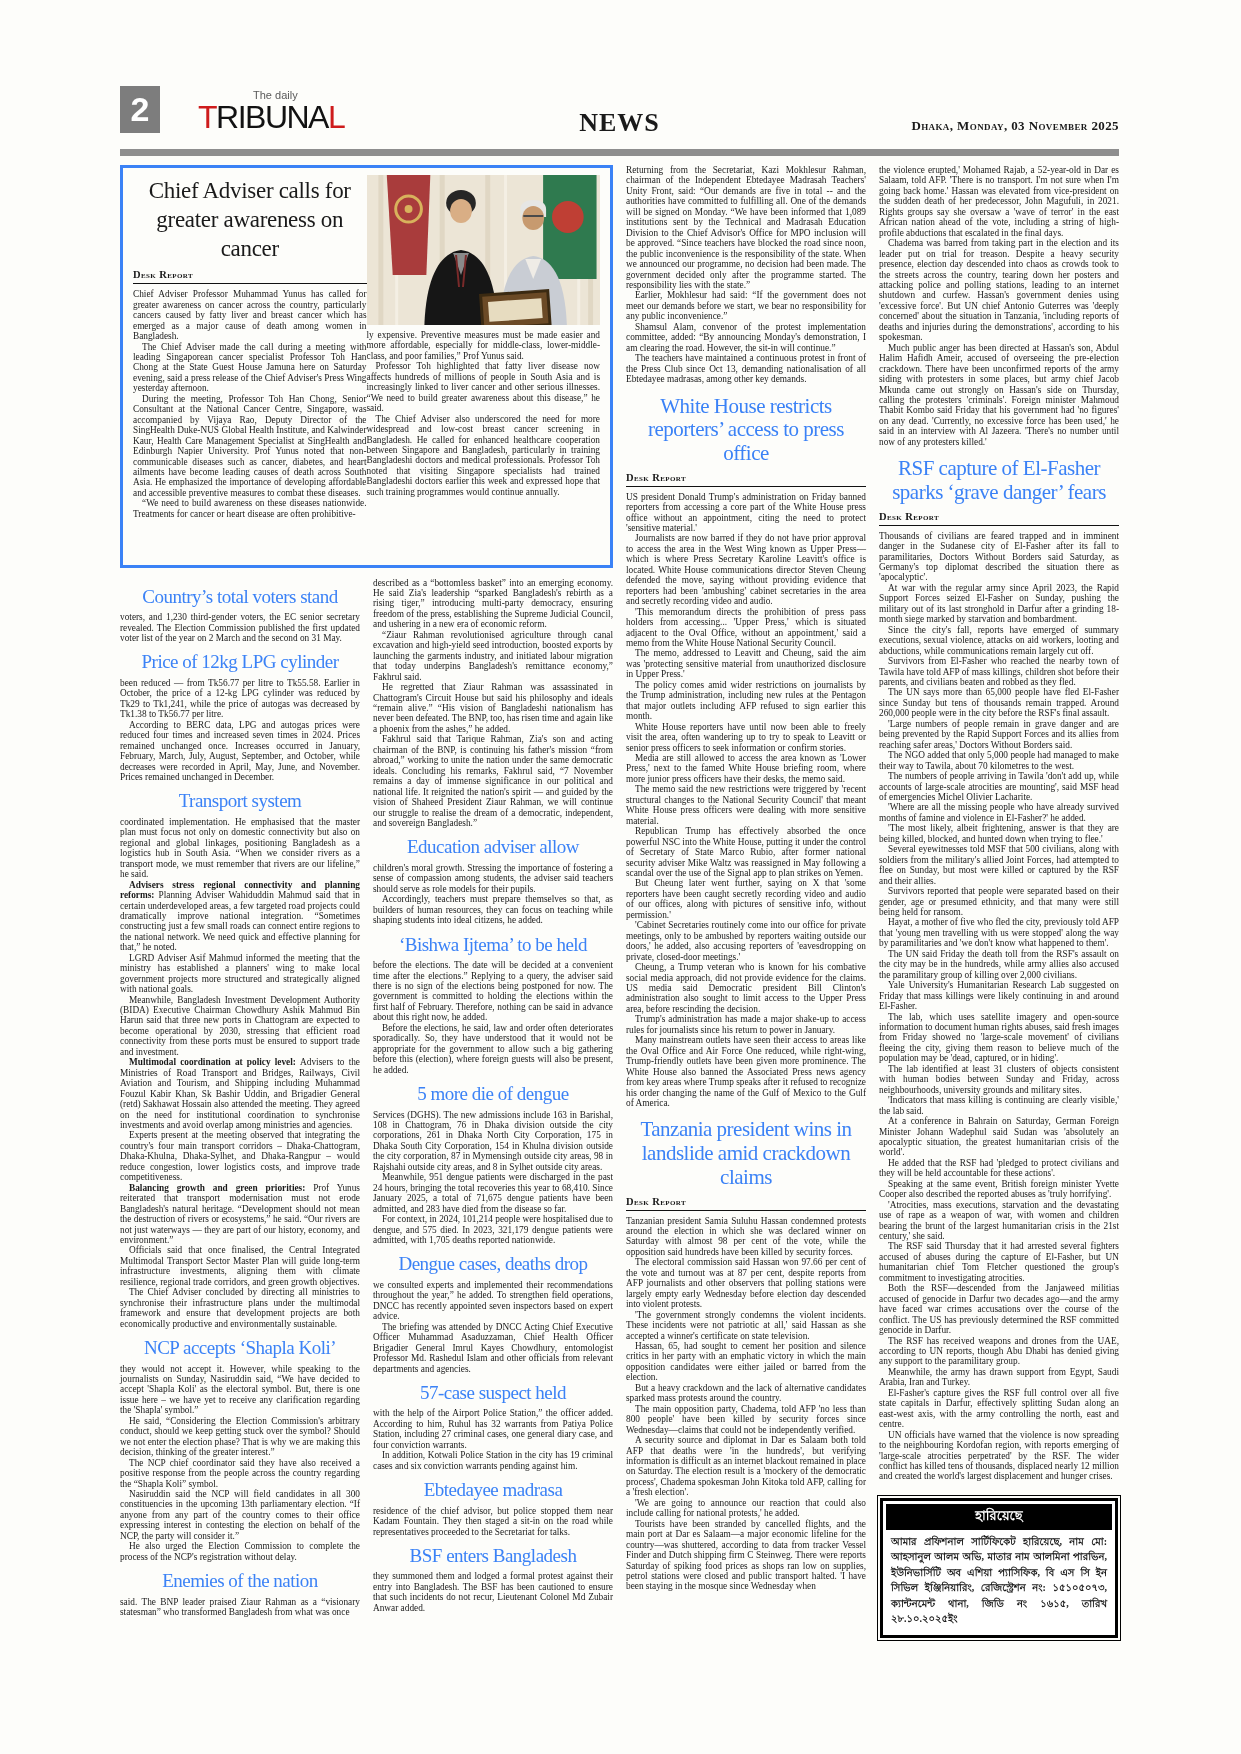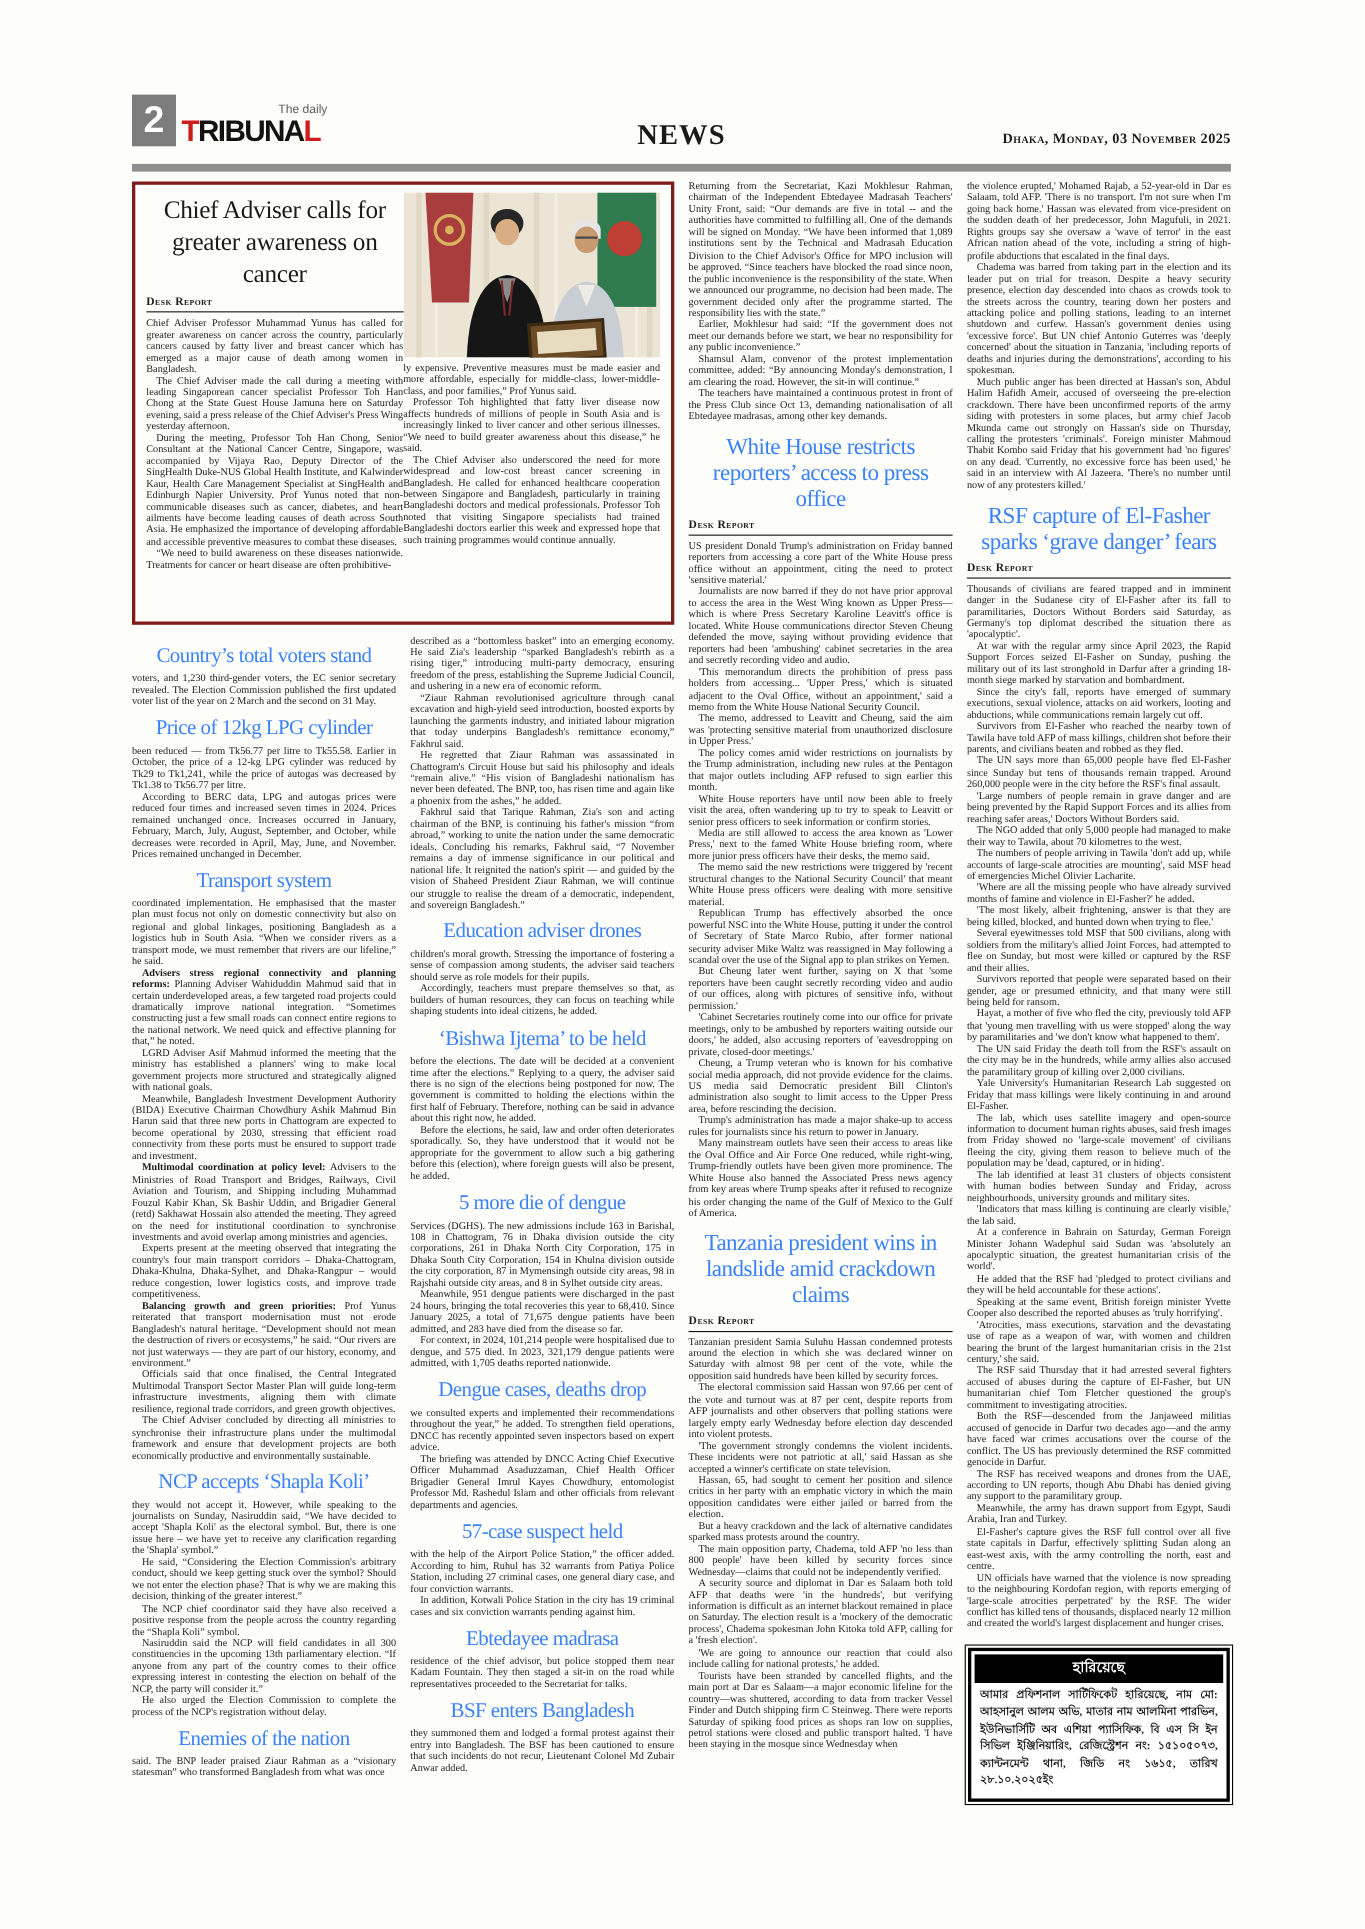--- a/index.html
+++ b/index.html
@@ -5,29 +5,29 @@
   html,body{margin:0;padding:0;background:#c9c9c9;}
   .page{width:1241px;height:1754px;background:#fdfdfa;margin:0 auto;box-sizing:border-box;
         padding:86px 122px 0 120px;overflow:hidden;font-family:"Liberation Serif",serif;color:#1a1a1a;}
   
   .hdr{position:relative;height:58px;}
   .masthead{display:flex;align-items:flex-end;}
   .pageno{width:40px;height:47px;background:#7d7d7d;color:#fff;display:flex;align-items:center;justify-content:center;
           font-family:"Liberation Sans",sans-serif;font-weight:700;font-size:34px;}
   .logoblock{margin-left:5px;display:flex;flex-direction:column;}
   .thedaily{font-family:"Liberation Sans",sans-serif;font-size:11px;color:#5a5a5a;margin-left:88px;line-height:1;}
-  .wordmark{font-family:"Liberation Sans",sans-serif;font-weight:700;font-size:27px;line-height:1;letter-spacing:-1.5px;color:#121212;}
+  .wordmark{font-family:"Liberation Sans",sans-serif;font-weight:400;font-size:32px;line-height:1;letter-spacing:-1.5px;color:#121212;margin-left:33px;}
   .wordmark .red{color:#ce1c1c;}
   .section-title{position:absolute;left:50%;transform:translateX(-50%);bottom:6px;font-weight:700;font-size:26px;letter-spacing:1px;}
   .edition-date{position:absolute;right:0;bottom:10px;font-weight:700;font-size:13px;font-variant:small-caps;letter-spacing:.4px;}
   .rule-bar{height:7px;background:#8e8e8e;margin-top:5px;}
   
   .content{display:grid;grid-template-columns:repeat(4,1fr);column-gap:13px;grid-template-rows:auto auto;margin-top:9px;}
   .c1{grid-area:2/1/3/2;} .c2{grid-area:2/2/3/3;} .c3{grid-area:1/3/3/4;} .c4{grid-area:1/4/3/5;}
-  .lead-box{grid-area:1/1/2/3;border:3px solid #7f1d1d;padding:7px 10px 9px;margin-bottom:10px;
+  .lead-box{grid-area:1/1/2/3;border:3px solid #3b82f6;padding:7px 10px 9px;margin-bottom:10px;
             display:grid;grid-template-columns:1fr 1fr;align-content:start;}
   .lead-head{font-size:23px;line-height:1.25;text-align:center;font-weight:400;margin:2px 0 6px;letter-spacing:-.3px;}
   .photo{width:100%;height:150px;display:block;margin-bottom:5px;}
   
   .headline{text-align:center;font-weight:400;margin:8px 0 5px;letter-spacing:-.5px;line-height:1.13;color:#3b82f6;}
   .hl-md{font-size:19px;}
   .hl-lg{font-size:21px;margin:10px 0 6px;}
   .byline{font-weight:700;font-size:10.5px;font-variant:small-caps;letter-spacing:.4px;
           border-bottom:1.6px solid #111;padding-bottom:3px;margin:2px 0 5px;}
   p.body-p{margin:0;font-size:9.3px;line-height:10.45px;text-align:justify;hyphens:auto;-webkit-hyphens:auto;}
@@ -151,21 +151,21 @@
         </article>
       </div>
     <div class="col c2">
         <article class="article-block">
           <p class="body-p">described as a “bottomless basket” into an emerging economy. He said Zia's leadership “sparked Bangladesh's rebirth as a rising tiger,” introducing multi-party democracy, ensuring freedom of the press, establishing the Supreme Judicial Council, and ushering in a new era of economic reform.</p>
           <p class="body-p">“Ziaur Rahman revolutionised agriculture through canal excavation and high-yield seed introduction, boosted exports by launching the garments industry, and initiated labour migration that today underpins Bangladesh's remittance economy,” Fakhrul said.</p>
           <p class="body-p">He regretted that Ziaur Rahman was assassinated in Chattogram's Circuit House but said his philosophy and ideals “remain alive.” “His vision of Bangladeshi nationalism has never been defeated. The BNP, too, has risen time and again like a phoenix from the ashes,” he added.</p>
           <p class="body-p">Fakhrul said that Tarique Rahman, Zia's son and acting chairman of the BNP, is continuing his father's mission “from abroad,” working to unite the nation under the same democratic ideals. Concluding his remarks, Fakhrul said, “7 November remains a day of immense significance in our political and national life. It reignited the nation's spirit — and guided by the vision of Shaheed President Ziaur Rahman, we will continue our struggle to realise the dream of a democratic, independent, and sovereign Bangladesh.”</p>
         </article>
         <article class="article-block">
-          <h2 class="headline hl-md">Education adviser drones</h2>
+          <h2 class="headline hl-md">Education adviser allow</h2>
           <p class="body-p">children's moral growth. Stressing the importance of fostering a sense of compassion among students, the adviser said teachers should serve as role models for their pupils.</p>
           <p class="body-p">Accordingly, teachers must prepare themselves so that, as builders of human resources, they can focus on teaching while shaping students into ideal citizens, he added.</p>
         </article>
         <article class="article-block">
           <h2 class="headline hl-md">‘Bishwa Ijtema’ to be held</h2>
           <p class="body-p">before the elections. The date will be decided at a convenient time after the elections.” Replying to a query, the adviser said there is no sign of the elections being postponed for now. The government is committed to holding the elections within the first half of February. Therefore, nothing can be said in advance about this right now, he added.</p>
           <p class="body-p">Before the elections, he said, law and order often deteriorates sporadically. So, they have understood that it would not be appropriate for the government to allow such a big gathering before this (election), where foreign guests will also be present, he added.</p>
         </article>
         <article class="article-block">
           <h2 class="headline hl-md">5 more die of dengue</h2>

